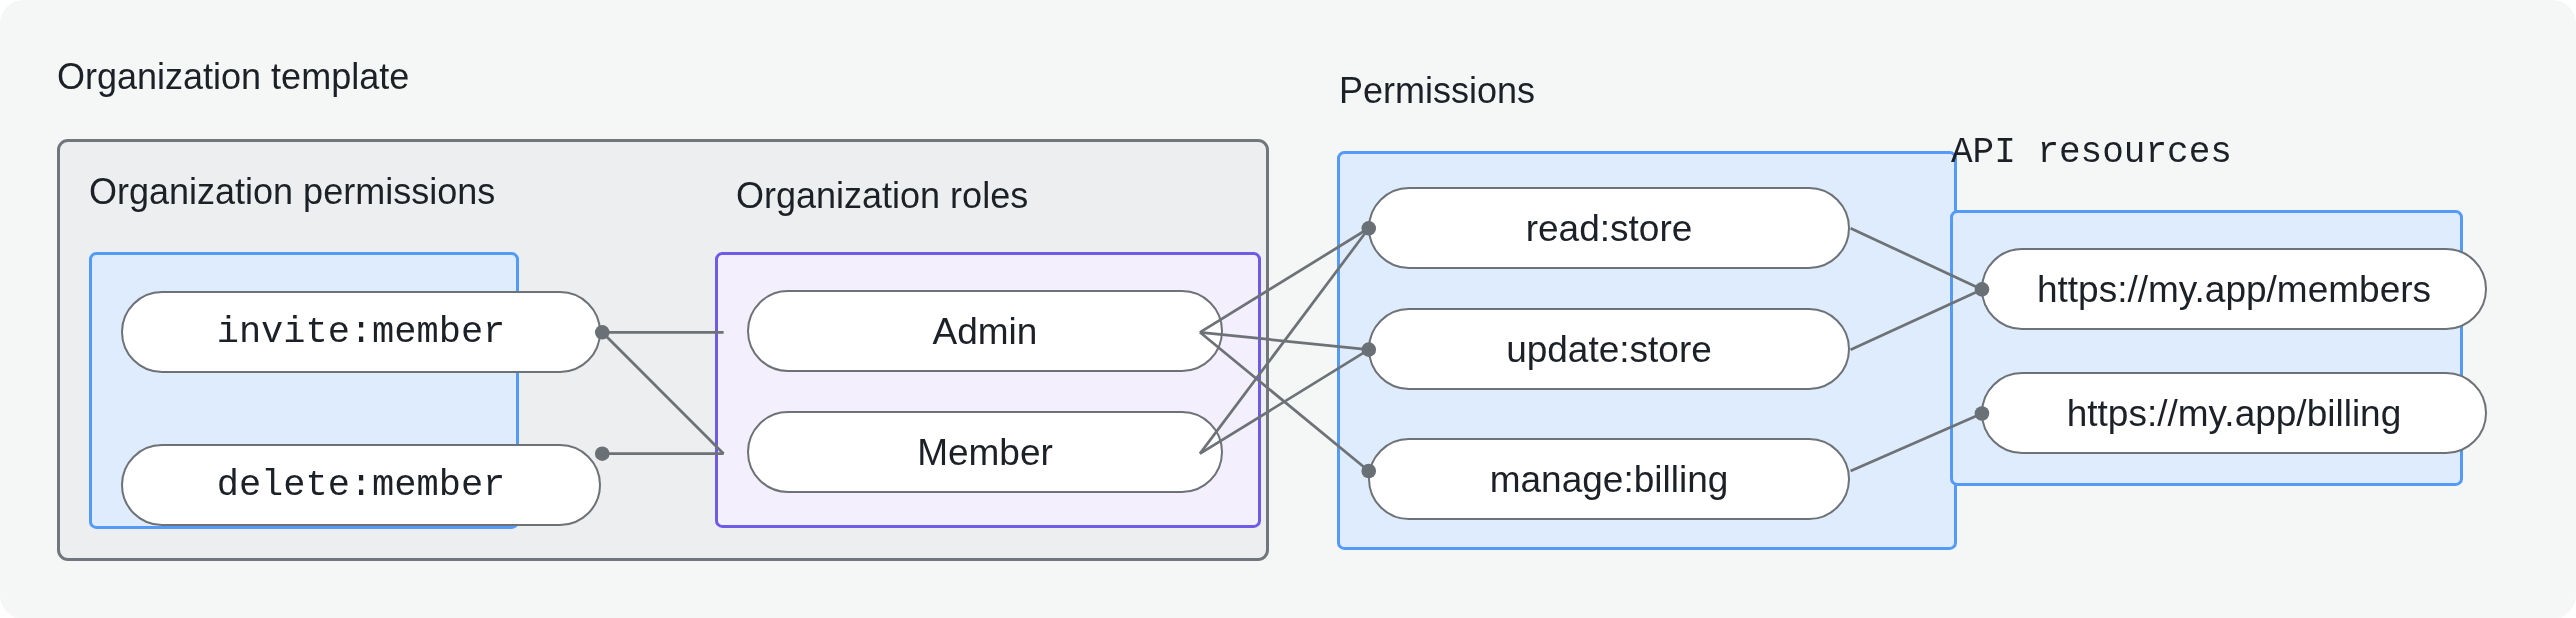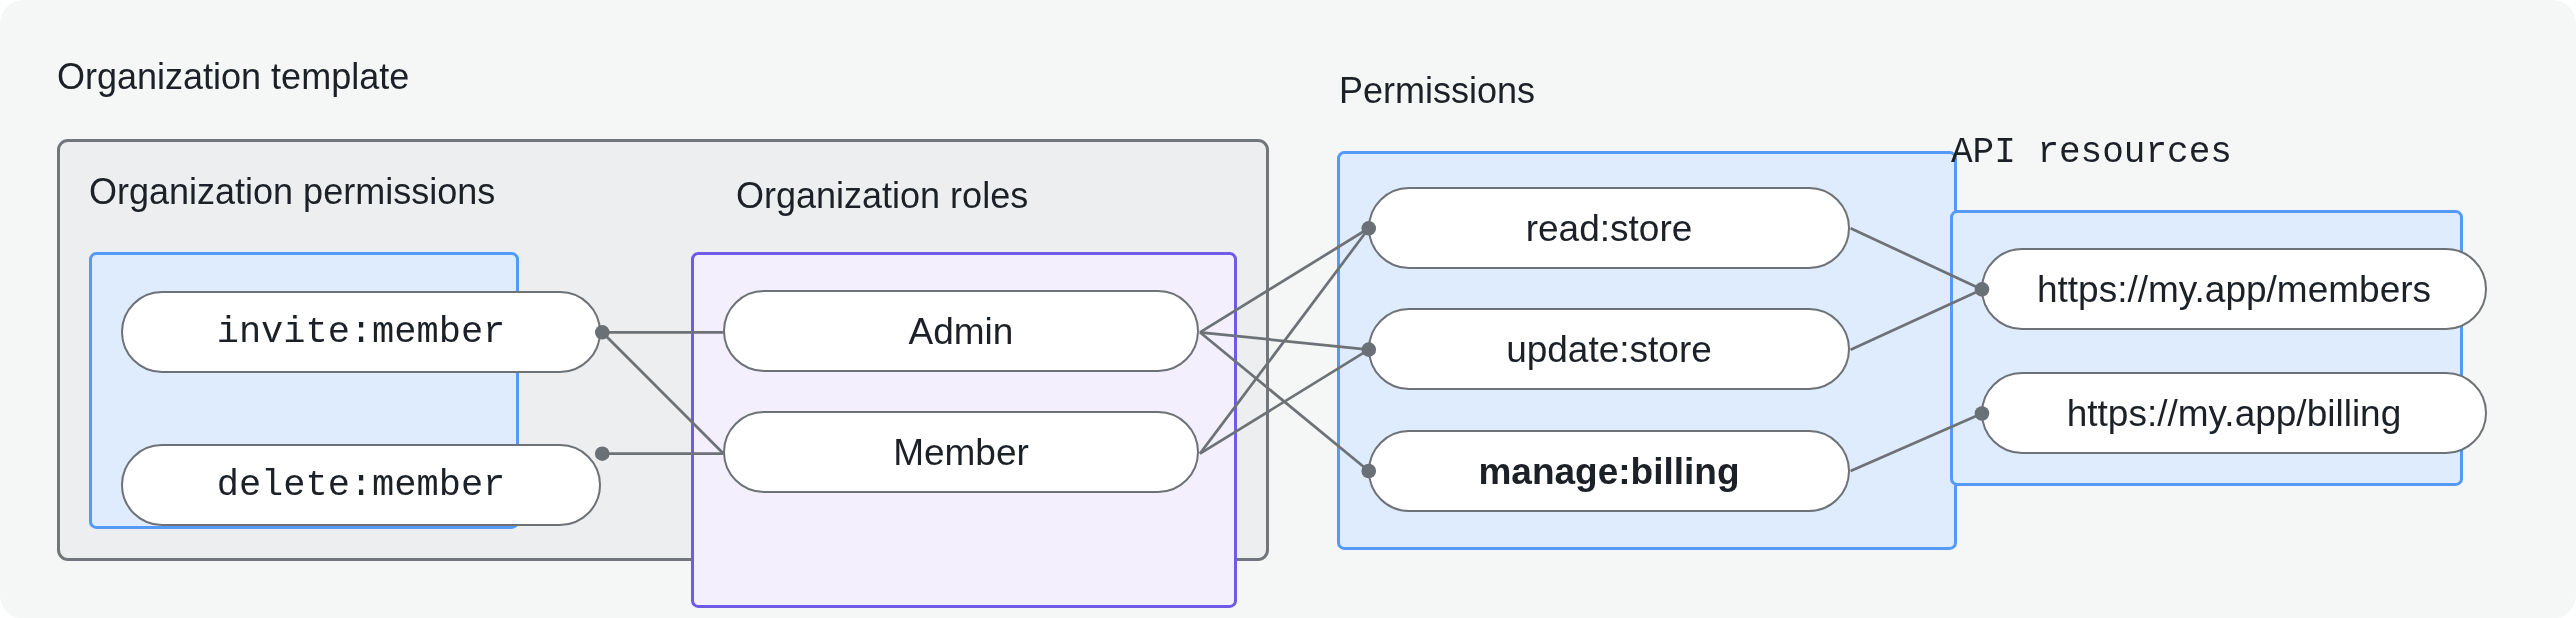--- a/index.html
+++ b/index.html
@@ -65,32 +65,32 @@
 
   
   .lbl-org-template   { left: 57px;   top: 59px;  }
   .lbl-org-permissions{ left: 29px;   top: 32px;  } 
   .lbl-org-roles      { left: 631px;  top: 36px; margin-left: 45px;  } 
   .lbl-permissions    { left: 1339px; top: 73px;  }
   .lbl-api-resources  { left: 1951px; top: 135px; font-family: Liberation Mono, monospace; }
 
   
   .box-org-permissions { left: 29px;   top: 110px; width: 430px; height: 277px; font-family: Liberation Mono, monospace; } 
-  .box-org-roles       { left: 631px;  top: 110px; width: 546px; height: 356px; } 
+  .box-org-roles       { left: 655px;  top: 110px; width: 546px; height: 276px; } 
   .box-permissions     { left: 1337px; top: 151px; width: 620px; height: 399px; }
   .box-api-resources   { left: 1950px; top: 210px; width: 513px; height: 276px; }
 
   
   .n-invite  { left: 29px; top: 36px;  width: 480px; }
   .n-delete  { left: 29px; top: 157px; width: 480px; margin-top: 32px; }
   .n-admin   { left: 29px; top: 35px;  width: 476px; }
   .n-member  { left: 29px; top: 156px; width: 476px; }
   .n-read    { left: 28px; top: 33px;  width: 482px; }
   .n-update  { left: 28px; top: 154px; width: 482px; }
-  .n-manage  { left: 28px; top: 276px; width: 482px; font-weight: bold; }
+  .n-manage  { left: 28px; top: 284px; width: 482px; }
   .n-members { left: 28px; top: 35px;  width: 506px; }
   .n-billing { left: 28px; top: 159px; width: 506px; }
 
   svg.edges {
     position: absolute;
     left: 0; top: 0;
     width: 2576px; height: 619px;
     z-index: 10;
     pointer-events: none;
   }

